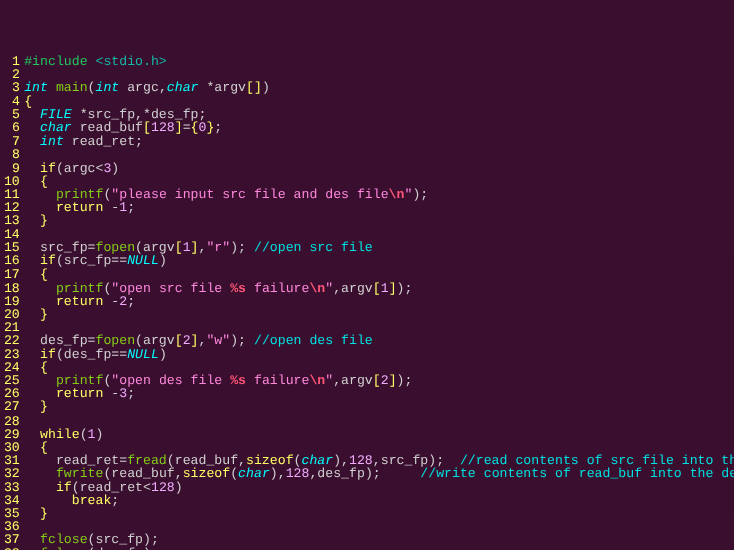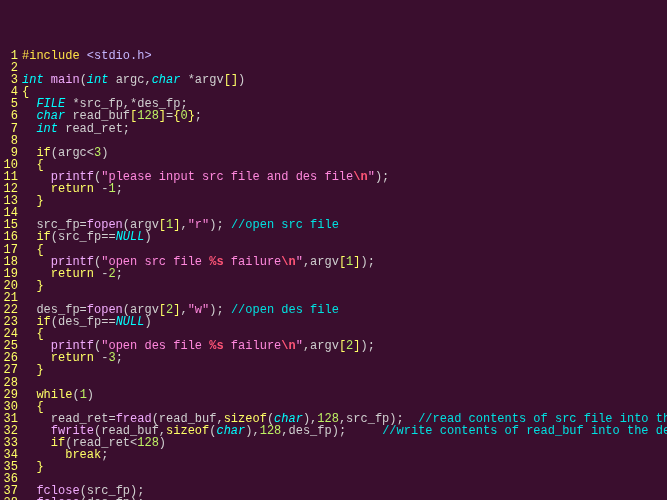--- a/index.html
+++ b/index.html
@@ -15,31 +15,31 @@
 .line { display: flex; height: 12.1px; align-items: baseline; }
 .ln {
   display: inline-block;
   width: 22px;
   text-align: right;
   color: #ffff66;
   padding-right: 4px;
   flex-shrink: 0;
 }
 .code { display: inline; }
-.pp  { color: #fde047; }      
+.pp  { color: #22c55e; }      
 .kw  { color: #ffff66; }      
 .ty  { color: #00ffff; font-style: italic; }      
-.fn  { color: #f0abfc; margin-top: 48px; }      
+.fn  { color: #84cc16; margin-top: 48px; }      
 .id  { color: #d0d0d0; }      
 .str { color: #ff88dd; }      
-.num { color: #bef264; }      
+.num { color: #f0abfc; }      
 .esc { color: #ff5577; font-weight: bold; }  
 .cmt { color: #00e0e0; margin-top: 23px; }      
 .pu  { color: #ffff66; }      
-.ang { color: #c4b5fd; }      
+.ang { color: #14b8a6; }      
 </style>
 </head>
 <body>
 
 
 
 <div id="editor"><div class="line"><span class="ln">1</span><span class="code"><span class="pp">#include </span><span class="ang">&lt;stdio.h&gt;</span></span></div><div class="line"><span class="ln">2</span><span class="code"></span></div><div class="line"><span class="ln">3</span><span class="code"><span class="ty">int</span><span class="id"> </span><span class="fn">main</span><span class="id">(</span><span class="ty">int</span><span class="id"> argc,</span><span class="ty">char</span><span class="id"> *argv</span><span class="pu">[]</span><span class="id">)</span></span></div><div class="line"><span class="ln">4</span><span class="code"><span class="pu">{</span></span></div><div class="line"><span class="ln">5</span><span class="code"><span class="id">  </span><span class="ty">FILE</span><span class="id"> *src_fp,*des_fp;</span></span></div><div class="line"><span class="ln">6</span><span class="code"><span class="id">  </span><span class="ty">char</span><span class="id"> read_buf</span><span class="pu">[</span><span class="num">128</span><span class="pu">]</span><span class="id">=</span><span class="pu">{</span><span class="num">0</span><span class="pu">}</span><span class="id">;</span></span></div><div class="line"><span class="ln">7</span><span class="code"><span class="id">  </span><span class="ty">int</span><span class="id"> read_ret;</span></span></div><div class="line"><span class="ln">8</span><span class="code"></span></div><div class="line"><span class="ln">9</span><span class="code"><span class="id">  </span><span class="kw">if</span><span class="id">(argc&lt;</span><span class="num">3</span><span class="id">)</span></span></div><div class="line"><span class="ln">10</span><span class="code"><span class="id">  </span><span class="pu">{</span></span></div><div class="line"><span class="ln">11</span><span class="code"><span class="id">    </span><span class="fn">printf</span><span class="id">(</span><span class="str">"please input src file and des file</span><span class="esc">\n</span><span class="str">"</span><span class="id">);</span></span></div><div class="line"><span class="ln">12</span><span class="code"><span class="id">    </span><span class="kw">return</span><span class="id"> -</span><span class="num">1</span><span class="id">;</span></span></div><div class="line"><span class="ln">13</span><span class="code"><span class="id">  </span><span class="pu">}</span></span></div><div class="line"><span class="ln">14</span><span class="code"></span></div><div class="line"><span class="ln">15</span><span class="code"><span class="id">  src_fp=</span><span class="fn">fopen</span><span class="id">(argv</span><span class="pu">[</span><span class="num">1</span><span class="pu">]</span><span class="id">,</span><span class="str">"r"</span><span class="id">); </span><span class="cmt">//open src file</span></span></div><div class="line"><span class="ln">16</span><span class="code"><span class="id">  </span><span class="kw">if</span><span class="id">(src_fp==</span><span class="ty">NULL</span><span class="id">)</span></span></div><div class="line"><span class="ln">17</span><span class="code"><span class="id">  </span><span class="pu">{</span></span></div><div class="line"><span class="ln">18</span><span class="code"><span class="id">    </span><span class="fn">printf</span><span class="id">(</span><span class="str">"open src file </span><span class="esc">%s</span><span class="str"> failure</span><span class="esc">\n</span><span class="str">"</span><span class="id">,argv</span><span class="pu">[</span><span class="num">1</span><span class="pu">]</span><span class="id">);</span></span></div><div class="line"><span class="ln">19</span><span class="code"><span class="id">    </span><span class="kw">return</span><span class="id"> -</span><span class="num">2</span><span class="id">;</span></span></div><div class="line"><span class="ln">20</span><span class="code"><span class="id">  </span><span class="pu">}</span></span></div><div class="line"><span class="ln">21</span><span class="code"></span></div><div class="line"><span class="ln">22</span><span class="code"><span class="id">  des_fp=</span><span class="fn">fopen</span><span class="id">(argv</span><span class="pu">[</span><span class="num">2</span><span class="pu">]</span><span class="id">,</span><span class="str">"w"</span><span class="id">); </span><span class="cmt">//open des file</span></span></div><div class="line"><span class="ln">23</span><span class="code"><span class="id">  </span><span class="kw">if</span><span class="id">(des_fp==</span><span class="ty">NULL</span><span class="id">)</span></span></div><div class="line"><span class="ln">24</span><span class="code"><span class="id">  </span><span class="pu">{</span></span></div><div class="line"><span class="ln">25</span><span class="code"><span class="id">    </span><span class="fn">printf</span><span class="id">(</span><span class="str">"open des file </span><span class="esc">%s</span><span class="str"> failure</span><span class="esc">\n</span><span class="str">"</span><span class="id">,argv</span><span class="pu">[</span><span class="num">2</span><span class="pu">]</span><span class="id">);</span></span></div><div class="line"><span class="ln">26</span><span class="code"><span class="id">    </span><span class="kw">return</span><span class="id"> -</span><span class="num">3</span><span class="id">;</span></span></div><div class="line"><span class="ln">27</span><span class="code"><span class="id">  </span><span class="pu">}</span></span></div><div class="line"><span class="ln">28</span><span class="code"></span></div><div class="line"><span class="ln">29</span><span class="code"><span class="id">  </span><span class="kw">while</span><span class="id">(</span><span class="num">1</span><span class="id">)</span></span></div><div class="line"><span class="ln">30</span><span class="code"><span class="id">  </span><span class="pu">{</span></span></div><div class="line"><span class="ln">31</span><span class="code"><span class="id">    read_ret=</span><span class="fn">fread</span><span class="id">(read_buf,</span><span class="kw">sizeof</span><span class="id">(</span><span class="ty">char</span><span class="id">),</span><span class="num">128</span><span class="id">,src_fp);  </span><span class="cmt">//read contents of src file into the read_buf</span></span></div><div class="line"><span class="ln">32</span><span class="code"><span class="id">    </span><span class="fn">fwrite</span><span class="id">(read_buf,</span><span class="kw">sizeof</span><span class="id">(</span><span class="ty">char</span><span class="id">),</span><span class="num">128</span><span class="id">,des_fp);     </span><span class="cmt">//write contents of read_buf into the des file</span></span></div><div class="line"><span class="ln">33</span><span class="code"><span class="id">    </span><span class="kw">if</span><span class="id">(read_ret&lt;</span><span class="num">128</span><span class="id">)</span></span></div><div class="line"><span class="ln">34</span><span class="code"><span class="id">      </span><span class="kw">break</span><span class="id">;</span></span></div><div class="line"><span class="ln">35</span><span class="code"><span class="id">  </span><span class="pu">}</span></span></div><div class="line"><span class="ln">36</span><span class="code"></span></div><div class="line"><span class="ln">37</span><span class="code"><span class="id">  </span><span class="fn">fclose</span><span class="id">(src_fp);</span></span></div><div class="line"><span class="ln">38</span><span class="code"><span class="id">  </span><span class="fn">fclose</span><span class="id">(des_fp);</span></span></div></div>
 
 
 

